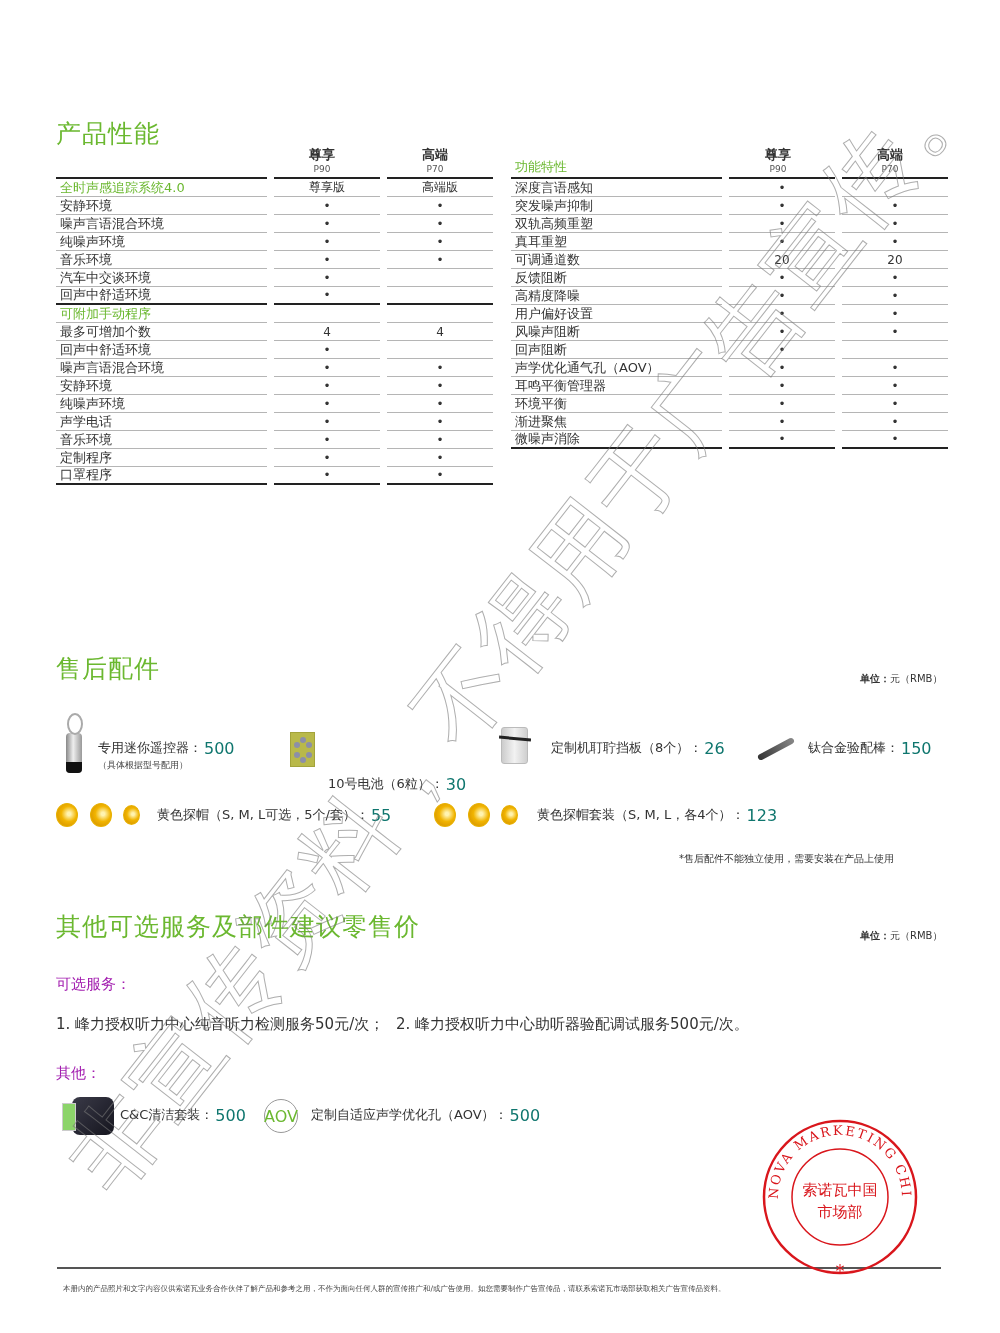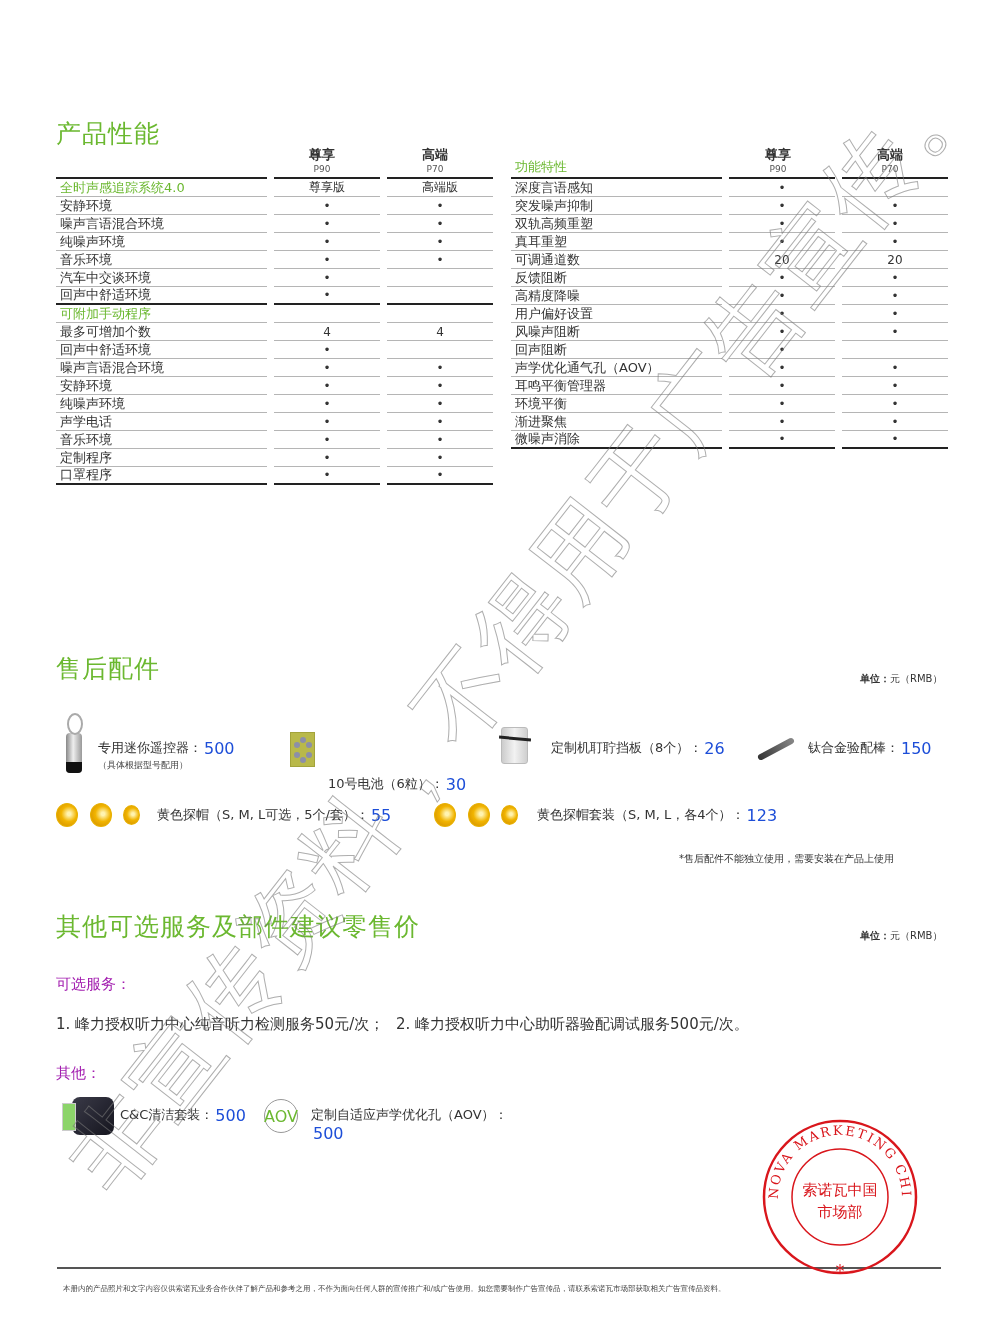--- a/index.html
+++ b/index.html
@@ -18,21 +18,21 @@
   .tbl .row.last .lbl, .tbl .row.last .c { border-bottom: 2px solid #222; }
   .tbl .row.sect .lbl { color: #6bb830; }
   .colhead { position: absolute; text-align: center; width: 106px; }
   .colhead .t { font-size: 13px; color: #333; font-weight: bold; }
   .colhead .s { font-size: 9px; color: #555; }
 
   .unit { position: absolute; font-size: 10px; color: #333; }
   .unit b { font-weight: bold; }
 
   .acc { position: absolute; display: flex; align-items: flex-start; font-size: 13px; color: #333; }
-  .acc .price { font-size: 16px; color: #1d4ed8; margin-left: 2px; }
+  .acc .price { font-size: 16px; color: #0f766e; margin-left: 2px; }
   .acc .sub { font-size: 9px; color: #444; position: absolute; left: 0; top: 20px; white-space: nowrap; }
 
   .note { position: absolute; font-size: 10px; color: #333; }
   .h2 { position: absolute; color: #a21caf; font-size: 15px; }
   .svc { position: absolute; font-size: 15px; color: #333; }
 
   .footer-line { position: absolute; left: 57px; top: 1267px; width: 884px; height: 1.5px; background: #555; }
   .footer { position: absolute; left: 63px; top: 1284px; font-size: 7.5px; color: #444; white-space: nowrap; }
 
   
@@ -321,21 +321,21 @@
 <div class="svc" style="left:56px; top:1015px;">1. 峰力授权听力中心纯音听力检测服务50元/次；</div>
 <div class="svc" style="left:396px; top:1015px;">2. 峰力授权听力中心助听器验配调试服务500元/次。</div>
 
 <div class="h2" style="left:56px; top:1064px;">其他：</div>
 <div class="img ccbag" style="left:72px; top:1097px;"></div>
 <div class="acc" style="left:120px; top:1106px;">
   <span>C&amp;C清洁套装：</span>
     <span class="price">500</span>
 </div>
 <div class="img aov" style="left:264px; top:1099px;">AOV</div>
-<div class="acc" style="left:311px; top:1106px;flex-direction:column;">
+<div class="acc" style="left:311px; top:1106px;">
   <span>定制自适应声学优化孔（AOV）：</span>
     <span class="price">500</span>
 </div>
 
 <div class="footer-line"></div>
 <div class="footer">本册内的产品照片和文字内容仅供索诺瓦业务合作伙伴了解产品和参考之用，不作为面向任何人群的宣传推广和/或广告使用。如您需要制作广告宣传品，请联系索诺瓦市场部获取相关广告宣传品资料。</div>
 
 <svg class="stamp" viewBox="0 0 160 160">
   <defs>
     <path id="ringpath" d="M 80 80 m -62 0 a 62 62 0 1 1 124 0" fill="none"></path>

